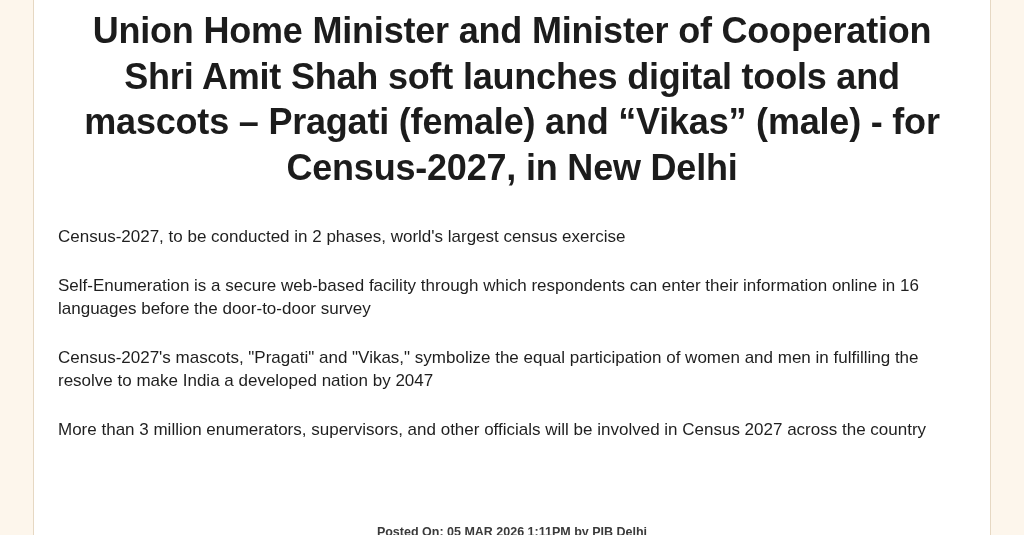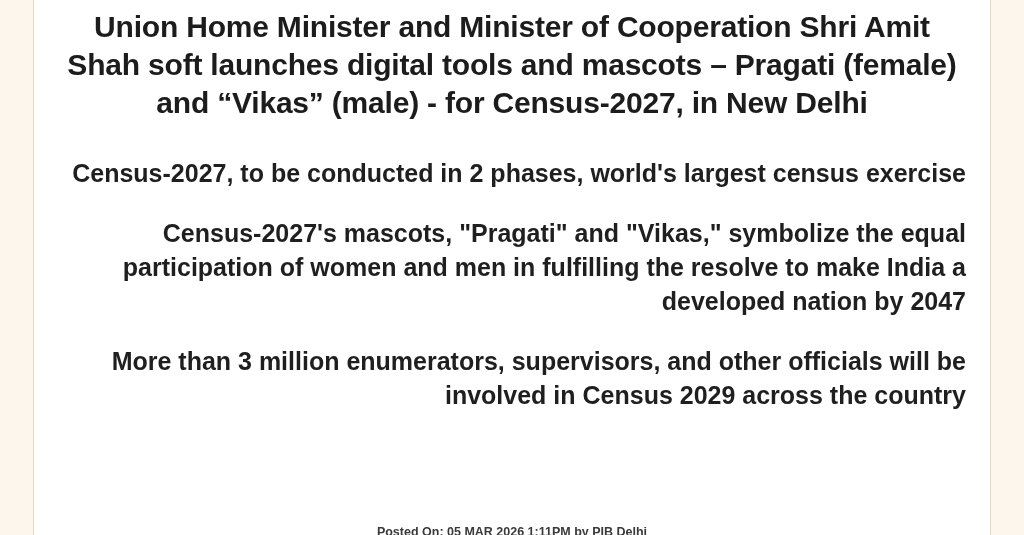--- a/index.html
+++ b/index.html
@@ -45,37 +45,37 @@
     right: 34px;
     top: 0;
     bottom: 0;
     padding: 0 18px;
     box-sizing: border-box;
   }
 
   .headline {
     margin: 8px 0 0 0;
     padding: 0 14px;
-    font-size: 30px;
+    font-size: 36px;
     line-height: 1.27;
     font-weight: bold;
     color: #1c1c1c;
     text-align: center;
     letter-spacing: -0.2px;
   }
 
   .subheads {
     margin-top: 34px;
   }
   .subhead {
-    font-size: 25px;
+    font-size: 17px;
     line-height: 1.36;
-    font-weight: bold;
+    font-weight: normal;
     color: #1f1f1f;
-    text-align: right;
+    text-align: left;
     margin: 0 0 26px 0;
     padding: 0 6px;
   }
   .subhead:last-child {
     margin-bottom: 0;
   }
 
   .posted {
     position: absolute;
     left: 0;
@@ -98,20 +98,21 @@
   <div class="side-rule left"></div>
   <div class="side-band right"></div>
   <div class="side-rule right"></div>
 
   <div class="content">
 
     <h1 class="headline">Union Home Minister and Minister of Cooperation Shri Amit Shah soft launches digital tools and mascots – Pragati (female) and “Vikas” (male) - for Census-2027, in New Delhi</h1>
 
     <div class="subheads">
       <p class="subhead">Census-2027, to be conducted in 2 phases, world's largest census exercise</p>
+      <p class="subhead">Self-Enumeration is a secure web-based facility through which respondents can enter their information online in 16 languages before the door-to-door survey</p>
       <p class="subhead">Census-2027's mascots, "Pragati" and "Vikas," symbolize the equal participation of women and men in fulfilling the resolve to make India a developed nation by 2047</p>
-      <p class="subhead">More than 3 million enumerators, supervisors, and other officials will be involved in Census 2029 across the country</p>
+      <p class="subhead">More than 3 million enumerators, supervisors, and other officials will be involved in Census 2027 across the country</p>
     </div>
 
     <div class="posted">Posted On: 05 MAR 2026 1:11PM by PIB Delhi</div>
 
   </div>
 </div>
 
 </body></html>

